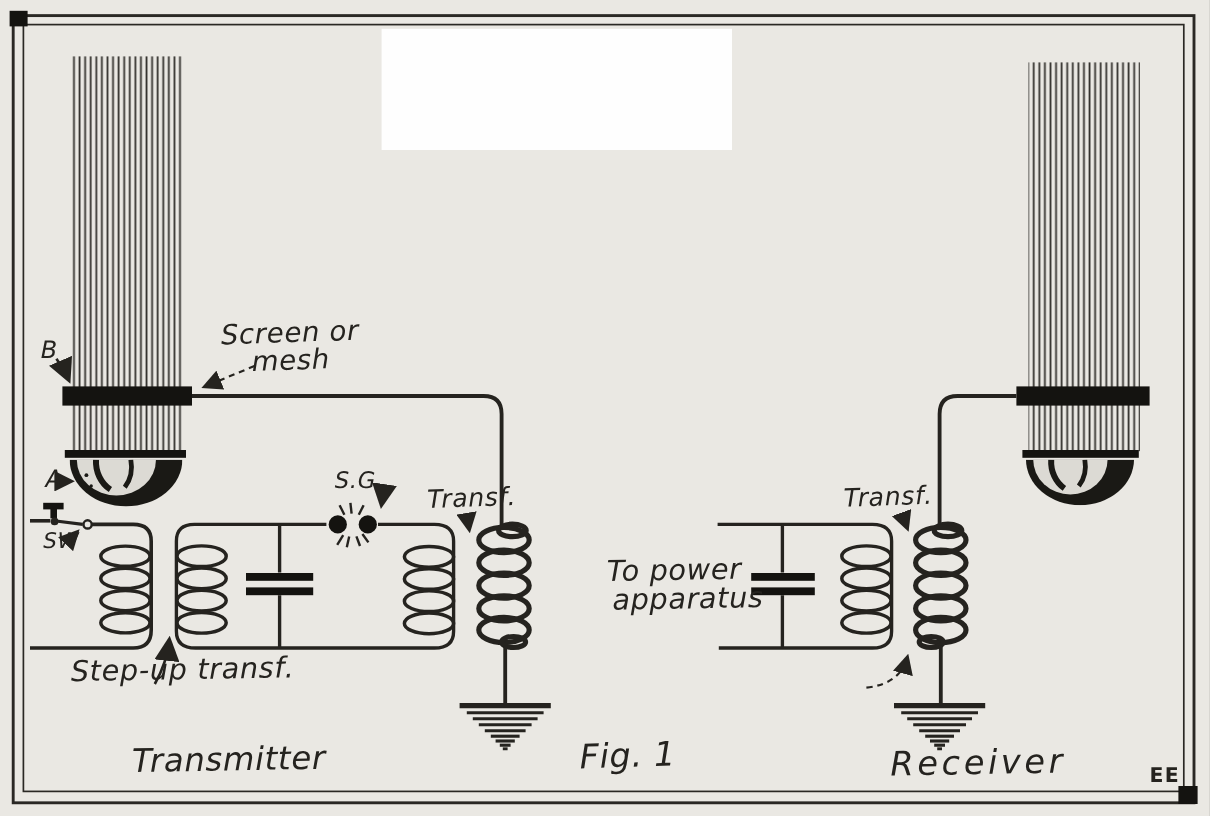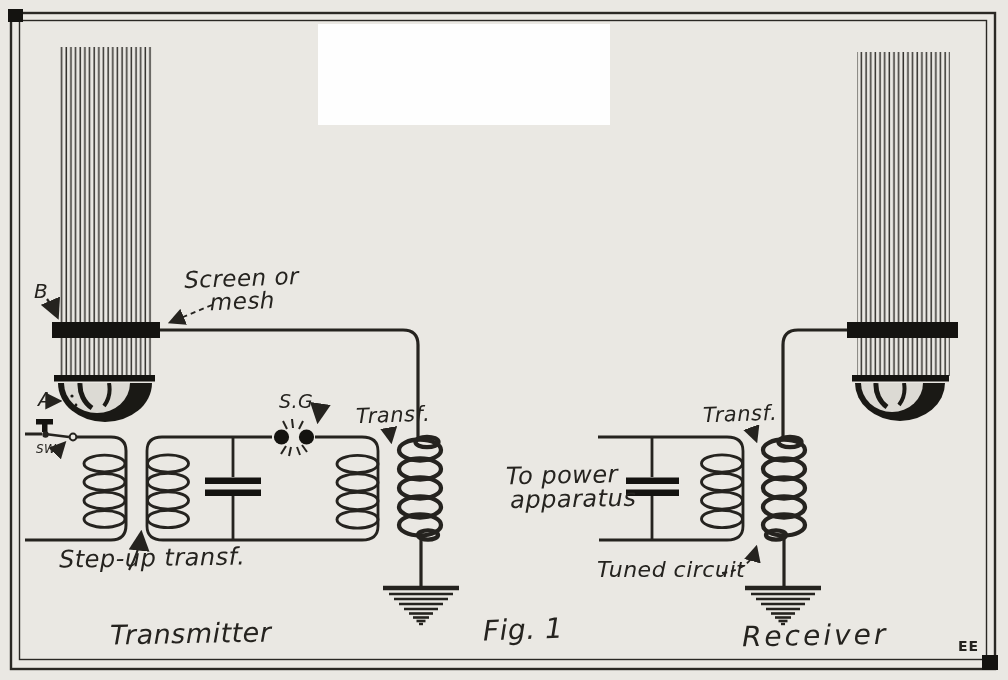--- a/index.html
+++ b/index.html
@@ -220,38 +220,37 @@
 
   <div class="lbl" style="left:34px;top:281px;font-size:20px;">B</div>
 
   <div class="lbl center rot-m2" style="left:184px;top:267px;width:116px;font-size:23px;">
     <div>Screen or</div>
     <div>mesh</div>
   </div>
 
   <div class="lbl" style="left:38px;top:389px;font-size:20px;">A</div>
 
-  <div class="lbl" style="left:36px;top:443px;font-size:12px;text-align:right;">SW</div>
+  <div class="lbl" style="left:36px;top:443px;font-size:18px;text-align:right;">SW</div>
 
   <div class="lbl" style="left:279px;top:392px;font-size:19px;text-align:right;">S.G</div>
 
   <div class="lbl rot-m1" style="left:59px;top:546px;font-size:24px;">Step-up transf.</div>
 
   <div class="lbl rot-m2" style="left:356px;top:405px;font-size:21px;">Transf.</div>
 
   <div class="lbl rot-m2" style="left:483px;top:616px;font-size:28px;">Fig. 1</div>
 
   <div class="lbl rot-m1" style="left:110px;top:620px;font-size:27px;">Transmitter</div>
 
   <div class="lbl rot-m1" style="left:506px;top:463px;font-size:24px;">
     <div>To power</div>
     <div style="margin-left:4px;">apparatus</div>
   </div>
 
-  <div class="lbl" style="left:597px;top:559px;font-size:22px;">Tuned circuit</div>
 
   <div class="lbl rot-m2" style="left:703px;top:404px;font-size:21px;">Transf.</div>
 
   <div class="lbl rot-m1" style="left:742px;top:622px;font-size:28px;letter-spacing:3px;">Receiver</div>
 
-  <div class="lbl credit" style="left:958px;top:639px;font-size:14px;">EE</div>
+  <div class="lbl credit" style="left:958px;top:639px;font-size:17px;">EE</div>
 
 </div>
 
 </body></html>

